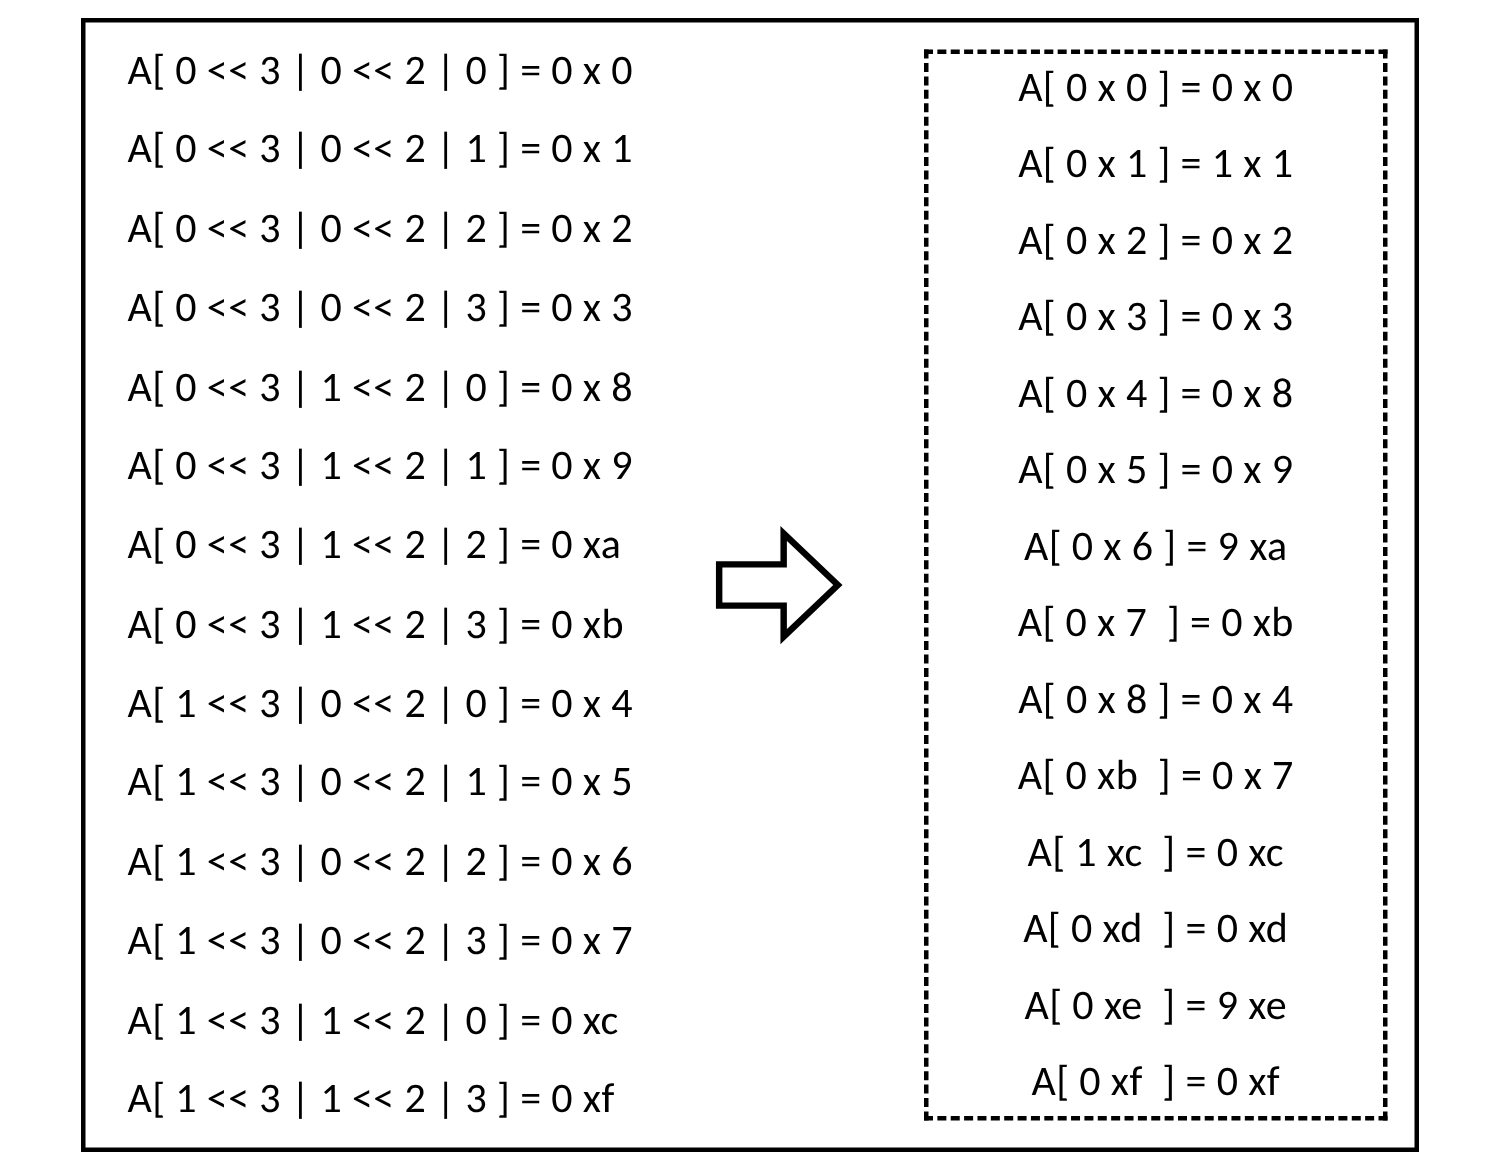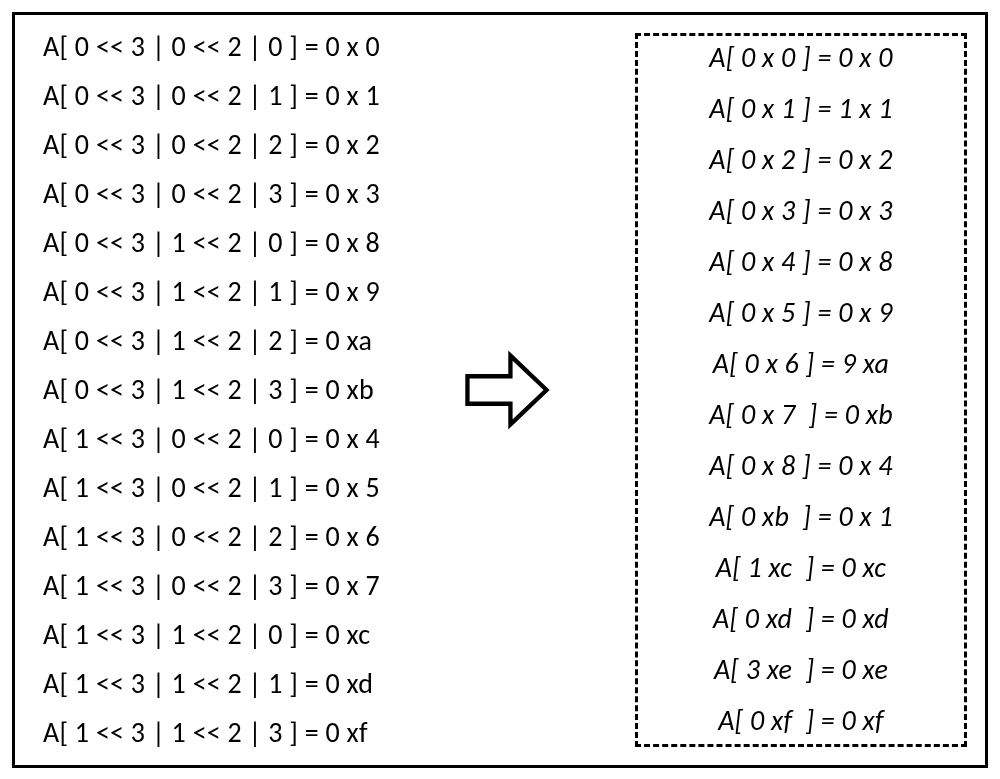--- a/index.html
+++ b/index.html
@@ -12,21 +12,21 @@
       background: #fff;
       width: 1000px;
       height: 779px;
       display: flex;
       align-items: center;
       justify-content: center;
       padding: 12px;
     }
     .frame {
       border: 3px solid #000;
-      width: 976px;
+      width: 892px;
       height: 756px;
       display: flex;
       align-items: center;
       justify-content: space-between;
       padding: 18px 18px 18px 28px;
       gap: 44px;
     }
     .left-col {
       display: flex;
       flex-direction: column;
@@ -67,21 +67,20 @@
       justify-content: space-between;
       height: 100%;
       font-size: 28px;
       line-height: 1;
       letter-spacing: 0.25px;
       width: 100%;
     }
     .right-col div {
       white-space: pre;
       text-align: center;
-      font-style: italic;
     }
   </style>
 </head>
 <body>
 
 <div class="frame">
 
   <div class="left-col">
     <div>A[ 0 &lt;&lt; 3 | 0 &lt;&lt; 2 | 0 ] = 0 x 0</div>
     <div>A[ 0 &lt;&lt; 3 | 0 &lt;&lt; 2 | 1 ] = 0 x 1</div>
@@ -89,42 +88,41 @@
     <div>A[ 0 &lt;&lt; 3 | 0 &lt;&lt; 2 | 3 ] = 0 x 3</div>
     <div>A[ 0 &lt;&lt; 3 | 1 &lt;&lt; 2 | 0 ] = 0 x 8</div>
     <div>A[ 0 &lt;&lt; 3 | 1 &lt;&lt; 2 | 1 ] = 0 x 9</div>
     <div>A[ 0 &lt;&lt; 3 | 1 &lt;&lt; 2 | 2 ] = 0 xa</div>
     <div>A[ 0 &lt;&lt; 3 | 1 &lt;&lt; 2 | 3 ] = 0 xb</div>
     <div>A[ 1 &lt;&lt; 3 | 0 &lt;&lt; 2 | 0 ] = 0 x 4</div>
     <div>A[ 1 &lt;&lt; 3 | 0 &lt;&lt; 2 | 1 ] = 0 x 5</div>
     <div>A[ 1 &lt;&lt; 3 | 0 &lt;&lt; 2 | 2 ] = 0 x 6</div>
     <div>A[ 1 &lt;&lt; 3 | 0 &lt;&lt; 2 | 3 ] = 0 x 7</div>
     <div>A[ 1 &lt;&lt; 3 | 1 &lt;&lt; 2 | 0 ] = 0 xc</div>
-    <div>A[ 1 &lt;&lt; 3 | 1 &lt;&lt; 2 | 1 ] = 0 xd</div>
     <div>A[ 1 &lt;&lt; 3 | 1 &lt;&lt; 2 | 3 ] = 0 xf</div>
   </div>
 
   <div class="arrow-wrap">
     <svg viewBox="0 0 100 100">
       <polygon points="4,34 54,34 54,10 96,50 54,90 54,66 4,66" fill="#fff" stroke="#000" stroke-width="5" stroke-linejoin="miter"></polygon>
     </svg>
   </div>
 
   <div class="right-box">
     <div class="right-col">
       <div>A[ 0 x 0 ] = 0 x 0</div>
       <div>A[ 0 x 1 ] = 1 x 1</div>
       <div>A[ 0 x 2 ] = 0 x 2</div>
       <div>A[ 0 x 3 ] = 0 x 3</div>
       <div>A[ 0 x 4 ] = 0 x 8</div>
       <div>A[ 0 x 5 ] = 0 x 9</div>
       <div>A[ 0 x 6 ] = 9 xa</div>
       <div>A[ 0 x 7  ] = 0 xb</div>
       <div>A[ 0 x 8 ] = 0 x 4</div>
-      <div>A[ 0 xb  ] = 0 x 1</div>
+      <div>A[ 0 xb  ] = 0 x 7</div>
       <div>A[ 1 xc  ] = 0 xc</div>
       <div>A[ 0 xd  ] = 0 xd</div>
-      <div>A[ 3 xe  ] = 0 xe</div>
+      <div>A[ 0 xe  ] = 9 xe</div>
       <div>A[ 0 xf  ] = 0 xf</div>
     </div>
   </div>
 
 </div>
 
 </body></html>

